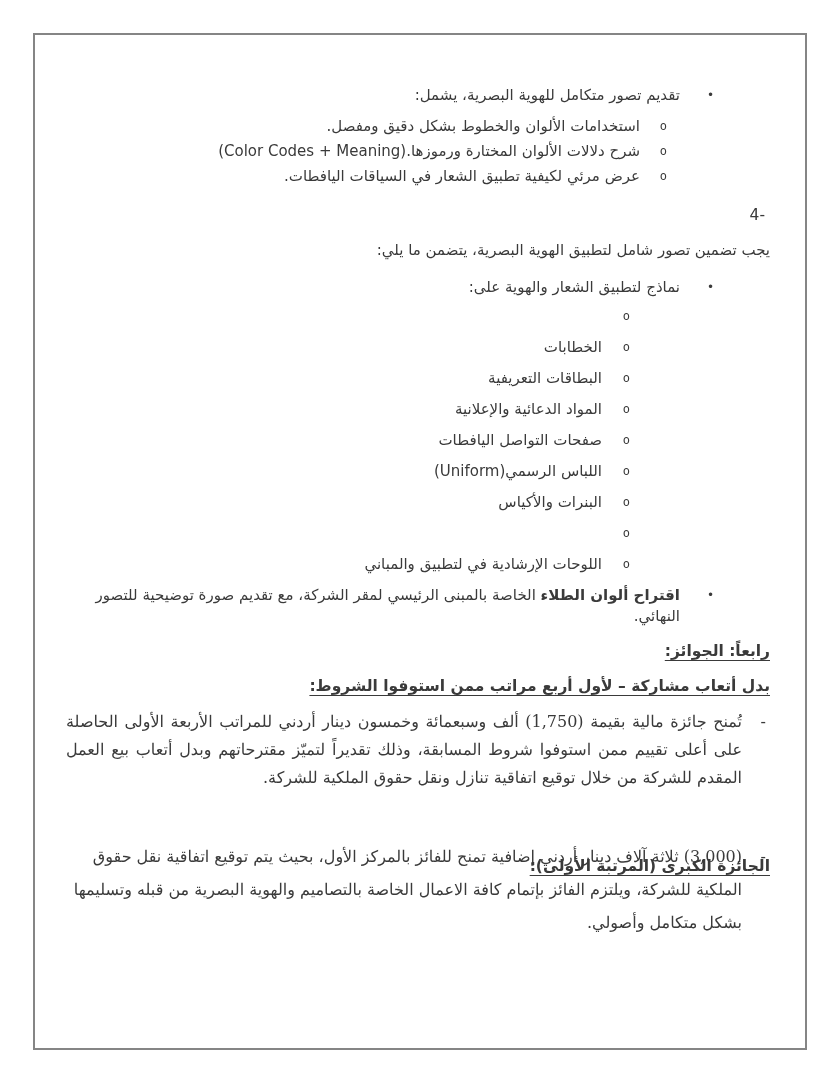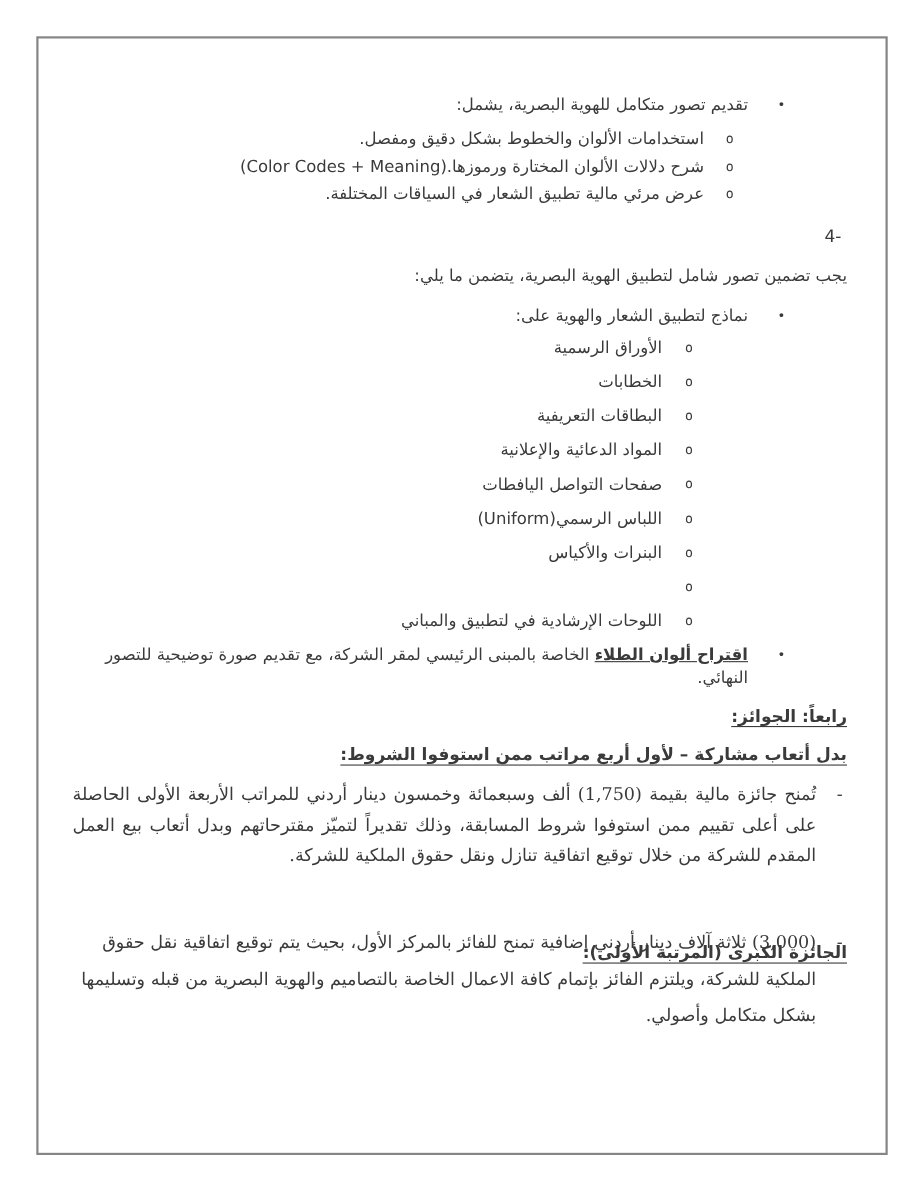--- a/index.html
+++ b/index.html
@@ -38,21 +38,21 @@
 
   
   .apps{top:307px;font-size:15px;}
   .apps .li{padding-right:140px;line-height:18px;margin-bottom:13px;}
   .apps .marker{width:28px;font-family:"DejaVu Sans Mono","Liberation Mono",monospace;font-size:12px;line-height:18px;}
 
   
   .paint{top:585px;font-size:15px;line-height:21px;}
   .paint .li{padding-right:56px;}
   .paint .marker{width:34px;font-size:12px;}
-  .paint .lead{font-weight:bold;text-decoration:underline;}
+  .paint .lead{font-weight:bold;}
 
   .h-underline{font-weight:bold;text-decoration:underline;text-underline-offset:4px;}
   .prizes-head{top:640px;font-size:15.5px;line-height:22px;}
   .fees-head{top:675px;font-size:15.5px;line-height:22px;}
   .grand-head{top:823px;font-size:15.5px;line-height:22px;margin-top:32px;}
 
   
   .para{font-family:"DejaVu Serif","Liberation Serif",serif;}
   .para1{top:708px;font-size:16px;line-height:28px;}
   .para1 .li{padding-right:4px;}
@@ -76,21 +76,21 @@
     <div class="li lvl2">
       <span class="marker">o</span>
       <span class="txt">استخدامات الألوان والخطوط بشكل دقيق ومفصل.</span>
     </div>
     <div class="li lvl2">
       <span class="marker">o</span>
       <span class="txt">شرح دلالات الألوان المختارة ورموزها.(Color Codes + Meaning)</span>
     </div>
     <div class="li lvl2">
       <span class="marker">o</span>
-      <span class="txt">عرض مرئي مالية تطبيق الشعار في السياقات المختلفة.</span>
+      <span class="txt">عرض مرئي لكيفية تطبيق الشعار في السياقات اليافطات.</span>
     </div>
   </div>
 
   <div class="block sec4-head">
     <div class="li">
       <span class="marker">4-</span>
     </div>
   </div>
 
   <div class="block sec4-intro">يجب تضمين تصور شامل لتطبيق الهوية البصرية، يتضمن ما يلي:</div>
@@ -98,21 +98,20 @@
   <div class="block models-bullet">
     <div class="li">
       <span class="marker">•</span>
       <span class="txt">نماذج لتطبيق الشعار والهوية على:</span>
     </div>
   </div>
 
   <div class="block apps">
     <div class="li">
       <span class="marker">o</span>
-      <span class="txt">الأوراق الرسمية</span>
     </div>
     <div class="li">
       <span class="marker">o</span>
       <span class="txt">الخطابات</span>
     </div>
     <div class="li">
       <span class="marker">o</span>
       <span class="txt">البطاقات التعريفية</span>
     </div>
     <div class="li">

